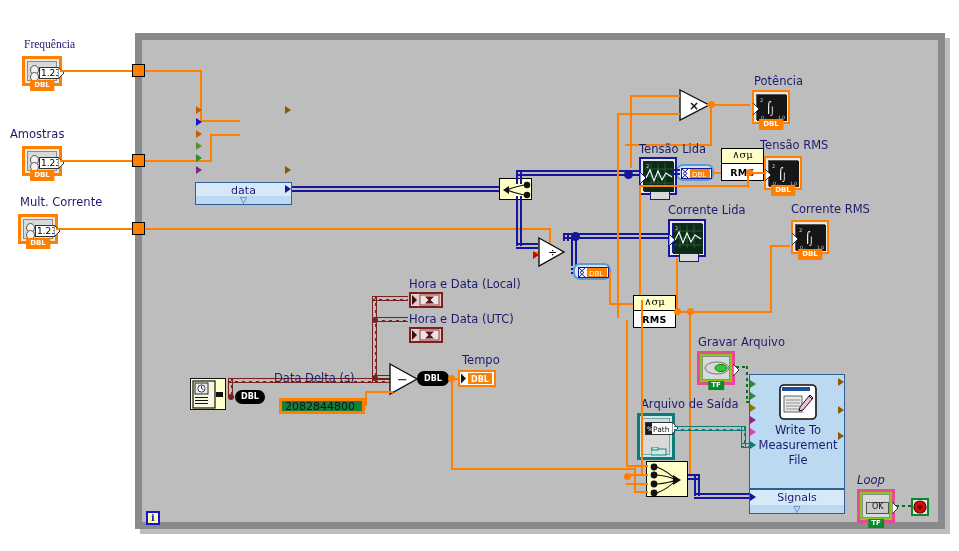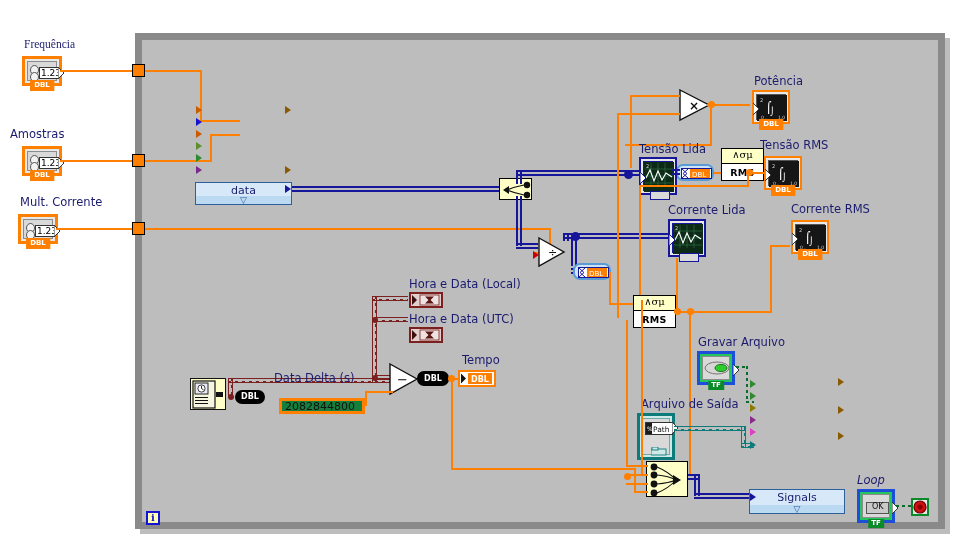--- a/index.html
+++ b/index.html
@@ -47,21 +47,21 @@
   .junc{width:7px;height:7px;border-radius:50%;background:#ff7f00;}
   .junc-b{width:9px;height:9px;border-radius:50%;background:#16169b;
           border:2px solid #16169b;box-sizing:border-box;}
   .junc-r{width:6px;height:6px;border-radius:50%;background:#7b1f1f;}
 
   
   .tunnel{width:13px;height:13px;background:#ff7f00;border:1.5px solid #000;}
   .term-ctrl{border:3px solid #ff7f00;background:#e8e8e8;}
   .term-ind{border:2px solid #ff7f00;background:#e8e8e8;}
   .term-blue{border:2px solid #16169b;background:#e8e8e8;}
-  .term-grn{border:3px solid #1d4ed8;background:#22c55e;}
+  .term-grn{border:3px solid #ec4899;background:#84cc16;}
   .term-teal{border:3px solid #0e7b7b;background:#cfe8e8;}
   .term-dred{border:2px solid #7b1f1f;background:#e0cfcf;}
   .dbl-tag{position:absolute;bottom:-8px;left:50%;transform:translateX(-50%);
            background:#ff7f00;color:#fff;font-size:7px;font-weight:bold;
            padding:0 3px;line-height:9px;border:1px solid #ff7f00;}
   .tf-tag{position:absolute;bottom:-8px;left:50%;transform:translateX(-50%);
            background:#0b8a2a;color:#fff;font-size:7px;font-weight:bold;
            padding:0 3px;line-height:9px;}
   .num-123{font-size:9px;font-family:"DejaVu Sans","Liberation Sans",sans-serif;}
   .node-box{background:#ffffc8;border:1.5px solid #000;}
@@ -497,20 +497,38 @@
   <div class="abs w-or" style="left:634px;top:491px;width:14px;height:2px;"></div>
   <div class="abs junc" style="left:624px;top:473px;"></div>
 
   <div class="abs w-or" style="left:626px;top:320px;width:2px;height:146px;"></div>
   <div class="abs w-or" style="left:641px;top:300px;width:2px;height:175px;"></div>
 
   <div class="abs dyn-h" style="left:688px;top:474px;width:12px;height:6px;"></div>
   <div class="abs dyn-v" style="left:694px;top:474px;width:6px;height:22px;"></div>
   <div class="abs dyn-h" style="left:694px;top:493px;width:56px;height:6px;"></div>
 
+  <div class="abs express" style="left:749px;top:374px;width:96px;height:115px;">
+    <svg class="abs" width="40" height="38" viewBox="0 0 40 38" style="left:28px;top:8px;">
+      <rect x="2" y="2" width="36" height="34" rx="4" fill="#fff" stroke="#111" stroke-width="1.6"></rect>
+      <rect x="4" y="4" width="28" height="4" fill="#1a4fa0"></rect>
+      <rect x="6" y="13" width="18" height="16" fill="#e8e8e8" stroke="#555" stroke-width="0.9"></rect>
+      <g stroke="#777" stroke-width="0.8">
+        <line x1="8" y1="17" x2="22" y2="17"></line>
+          <line x1="8" y1="20" x2="22" y2="20"></line>
+        <line x1="8" y1="23" x2="22" y2="23"></line>
+          <line x1="8" y1="26" x2="22" y2="26"></line>
+      </g>
+      <path d="M22 24 L32 12 L35 15 L25 27 L21 28 Z" fill="#f0c0e0" stroke="#111" stroke-width="1"></path>
+      <path d="M31 13 L34 16" stroke="#111" stroke-width="1"></path>
+    </svg>
+    <div class="express-title abs" style="left:0;top:48px;width:96px;">Write To</div>
+    <div class="express-title abs" style="left:0;top:63px;width:96px;">Measurement</div>
+    <div class="express-title abs" style="left:0;top:78px;width:96px;">File</div>
+  </div>
   <div class="abs express-io" style="left:749px;top:489px;width:96px;height:17px;border:1.5px solid #2d5f9a;">Signals</div>
   <div class="abs express-foot" style="left:749px;top:505px;width:96px;border:1.5px solid #2d5f9a;border-top:none;">▽</div>
 
   <div class="abs" style="left:750px;top:380px;width:0;height:0;border-top:4px solid transparent;border-bottom:4px solid transparent;border-left:6px solid #2e8a2e;"></div>
   <div class="abs" style="left:750px;top:392px;width:0;height:0;border-top:4px solid transparent;border-bottom:4px solid transparent;border-left:6px solid #2e8a2e;"></div>
   <div class="abs" style="left:750px;top:404px;width:0;height:0;border-top:4px solid transparent;border-bottom:4px solid transparent;border-left:6px solid #8a7a00;"></div>
   <div class="abs" style="left:750px;top:416px;width:0;height:0;border-top:4px solid transparent;border-bottom:4px solid transparent;border-left:6px solid #8a2a8a;"></div>
   <div class="abs" style="left:750px;top:428px;width:0;height:0;border-top:4px solid transparent;border-bottom:4px solid transparent;border-left:6px solid #e040c0;"></div>
   <div class="abs" style="left:750px;top:441px;width:0;height:0;border-top:4px solid transparent;border-bottom:4px solid transparent;border-left:6px solid #0e7b7b;"></div>
   <div class="abs" style="left:750px;top:493px;width:0;height:0;border-top:4px solid transparent;border-bottom:4px solid transparent;border-left:6px solid #16169b;"></div>

